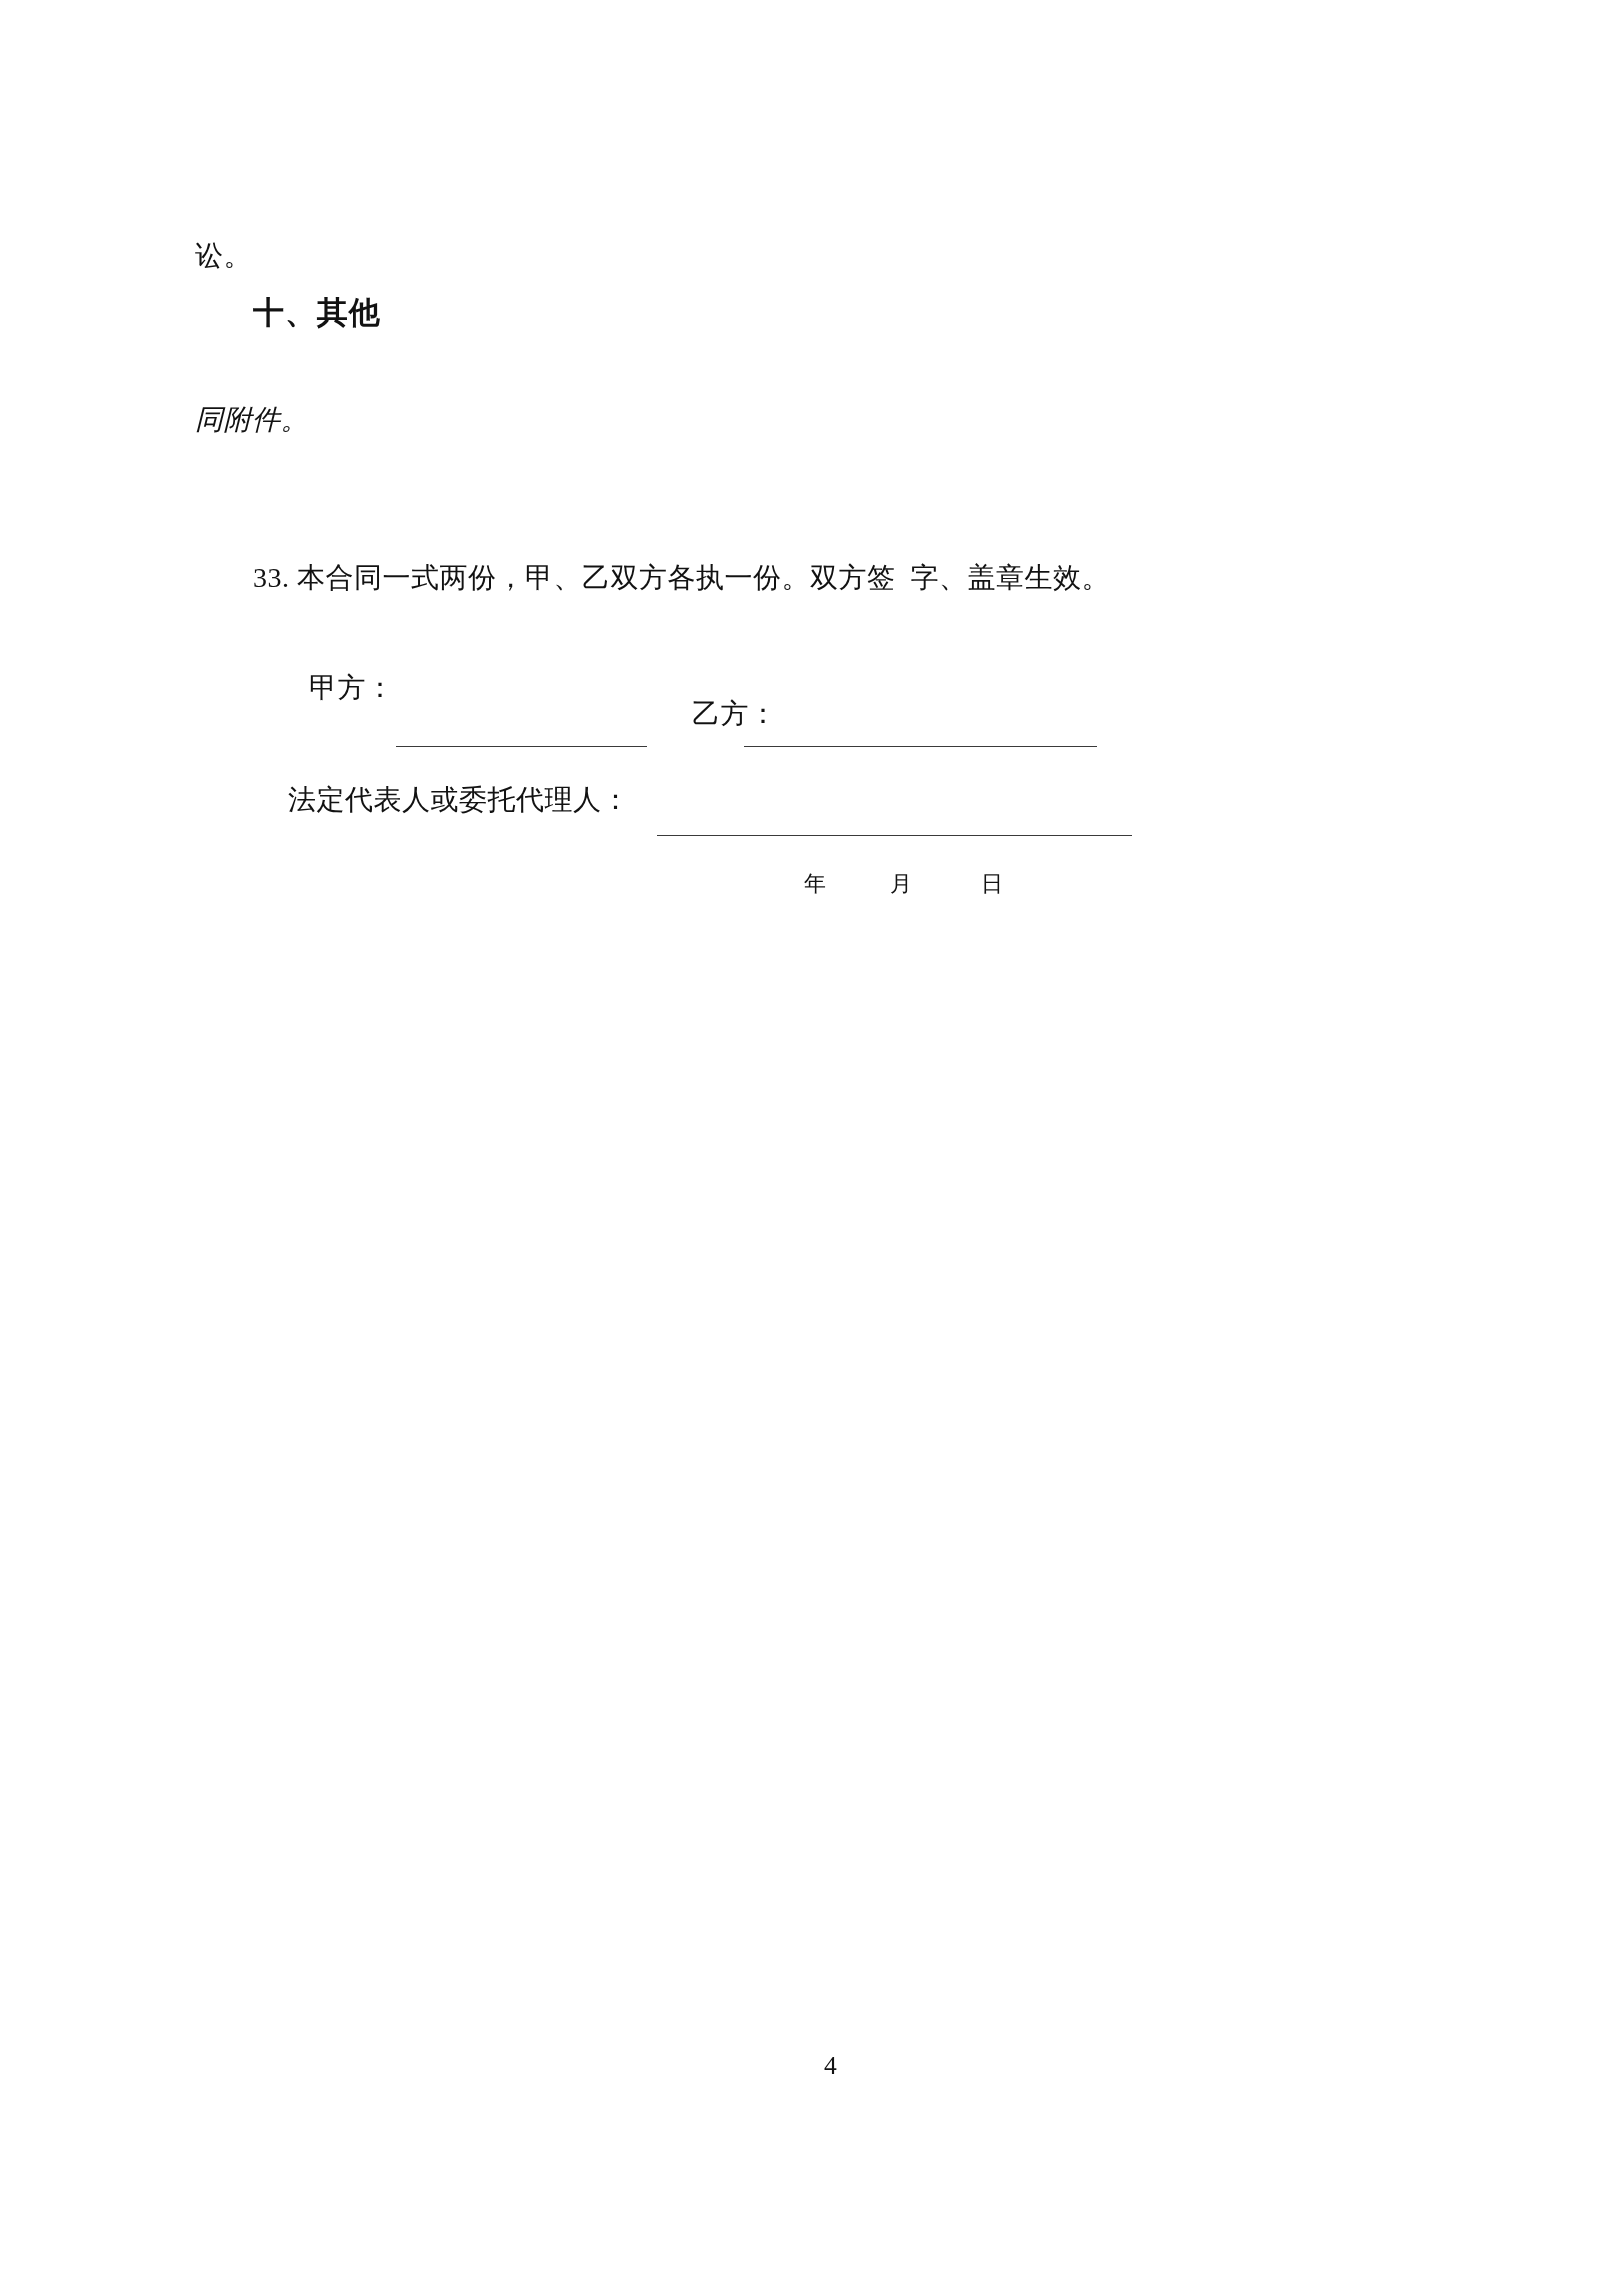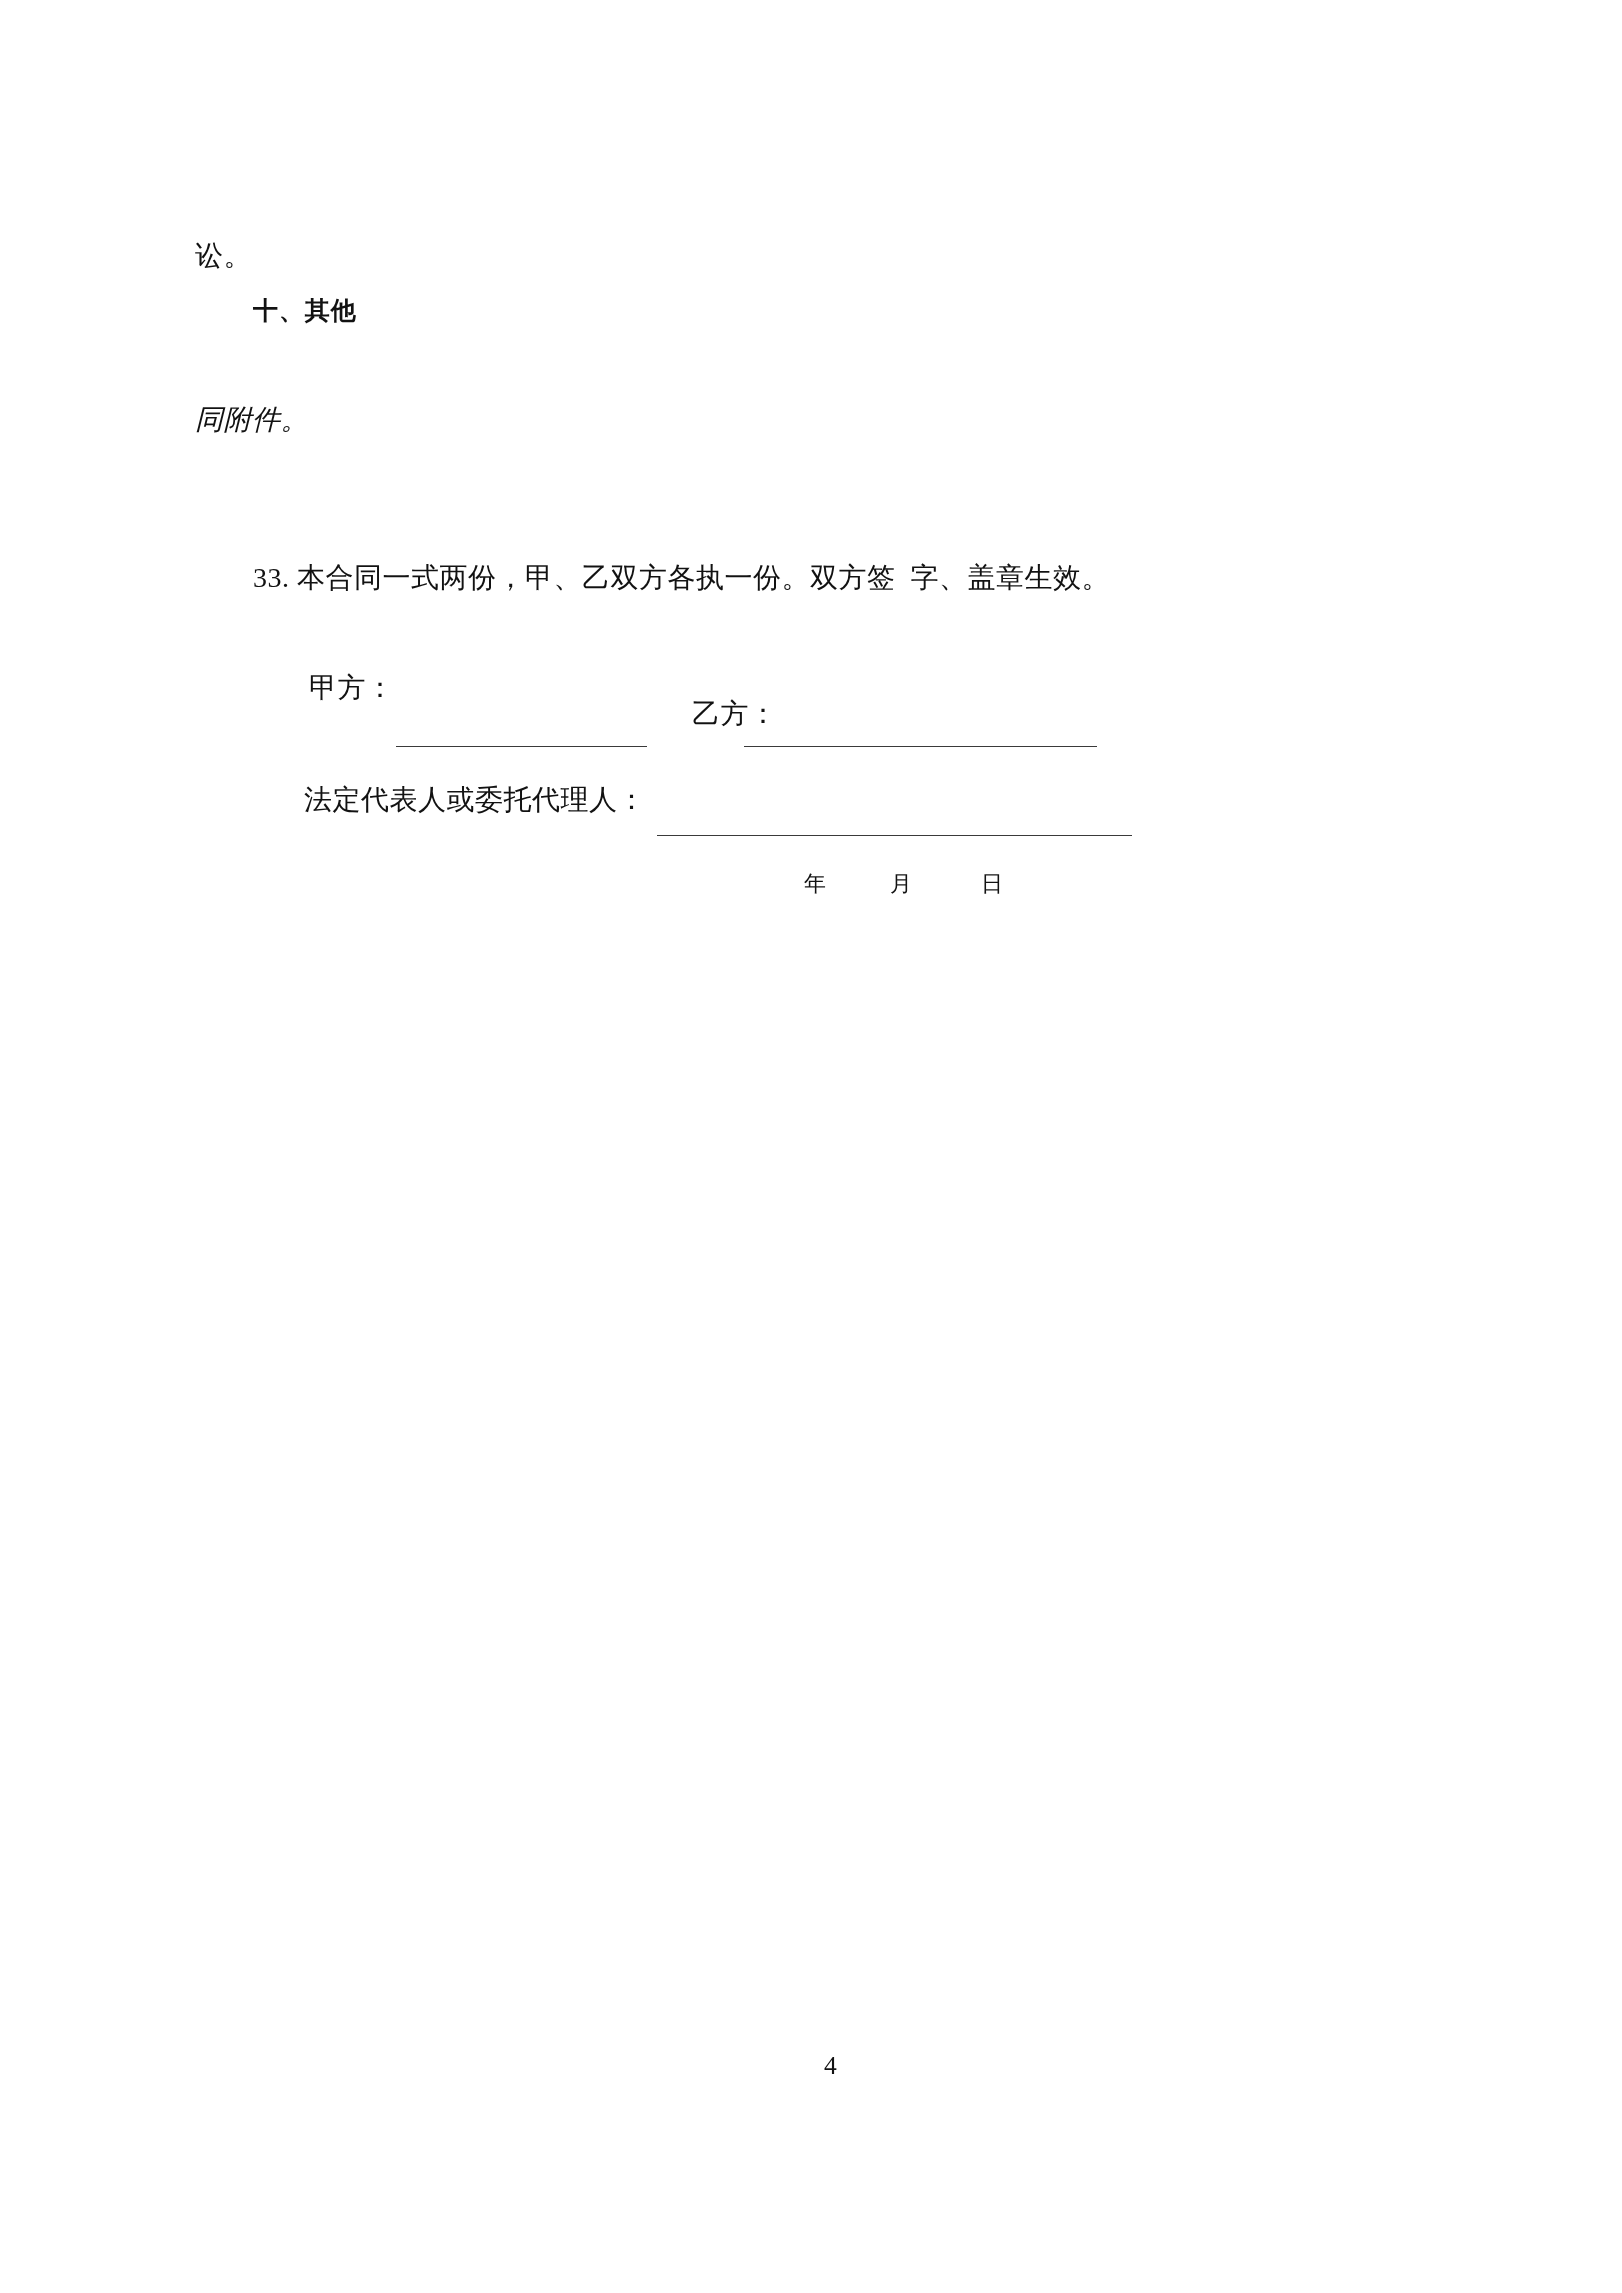--- a/index.html
+++ b/index.html
@@ -17,23 +17,23 @@
     color: #121212;
   }
   .line {
     position: absolute;
     font-size: 28px;
     line-height: 36px;
     white-space: pre;
     letter-spacing: 0.5px;
   }
   .heading {
-    font-family: Liberation Mono, monospace;
+    font-family: Liberation Serif, serif;
     font-weight: 700;
-    font-size: 25px;
+    font-size: 31px;
     letter-spacing: 0.9px;
     text-align: right;
   }
   .blank-line {
     position: absolute;
     height: 0;
     border-bottom: 1.8px solid #3a3a3a;
   }
   .date-line {
     position: absolute;
@@ -63,21 +63,21 @@
 
 
   <div class="line" style="left:253px; top:560px;">33. 本合同一式两份，甲、乙双方各执一份。双方签  字、盖章生效。</div>
 
   <div class="line" style="left:309px; top:670px;">甲方：</div>
   <div class="blank-line" style="left:396px; top:746px; width:251px;"></div>
 
   <div class="line" style="left:692px; top:696px;">乙方：</div>
   <div class="blank-line" style="left:744px; top:746px; width:353px;"></div>
 
-  <div class="line" style="left:304px; top:782px;">法定代表人或委托代理人：</div>
+  <div class="line" style="left:288px; top:782px;">法定代表人或委托代理人：</div>
   <div class="blank-line" style="left:657px; top:835px; width:475px;"></div>
 
   <div class="date-line" style="left:804px; top:866px;">
     <span class="date-char-year">年</span><span class="date-char-month">月</span><span class="date-char-day">日</span>
   </div>
 
   <div class="page-number" style="left:824px; top:2051px;">4</div>
 
 </div>
 

